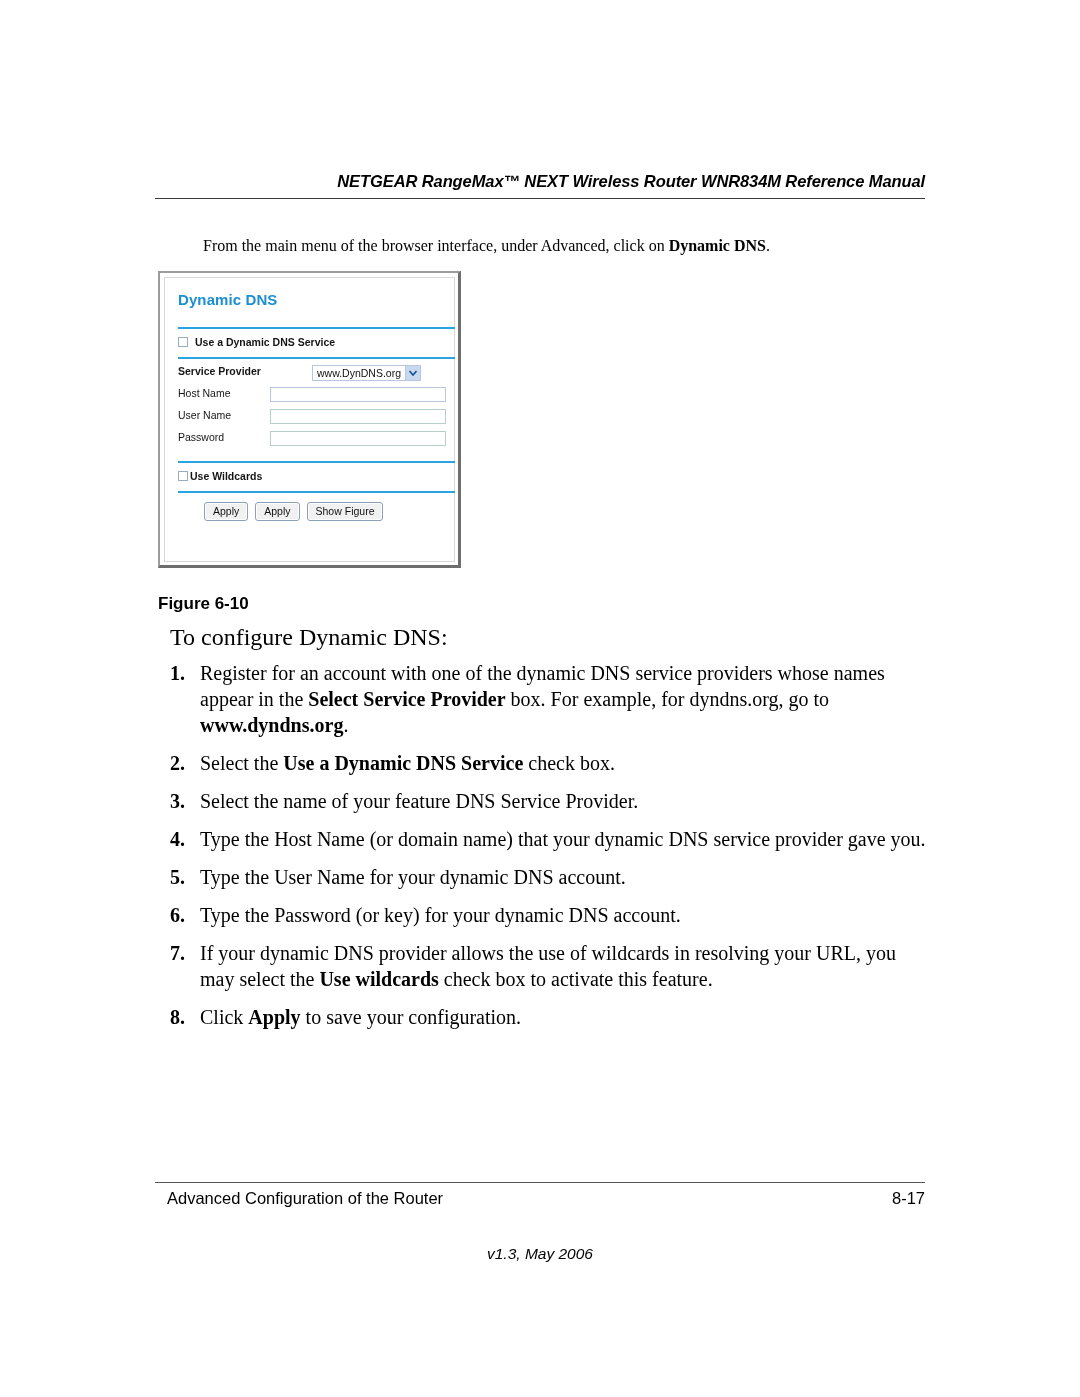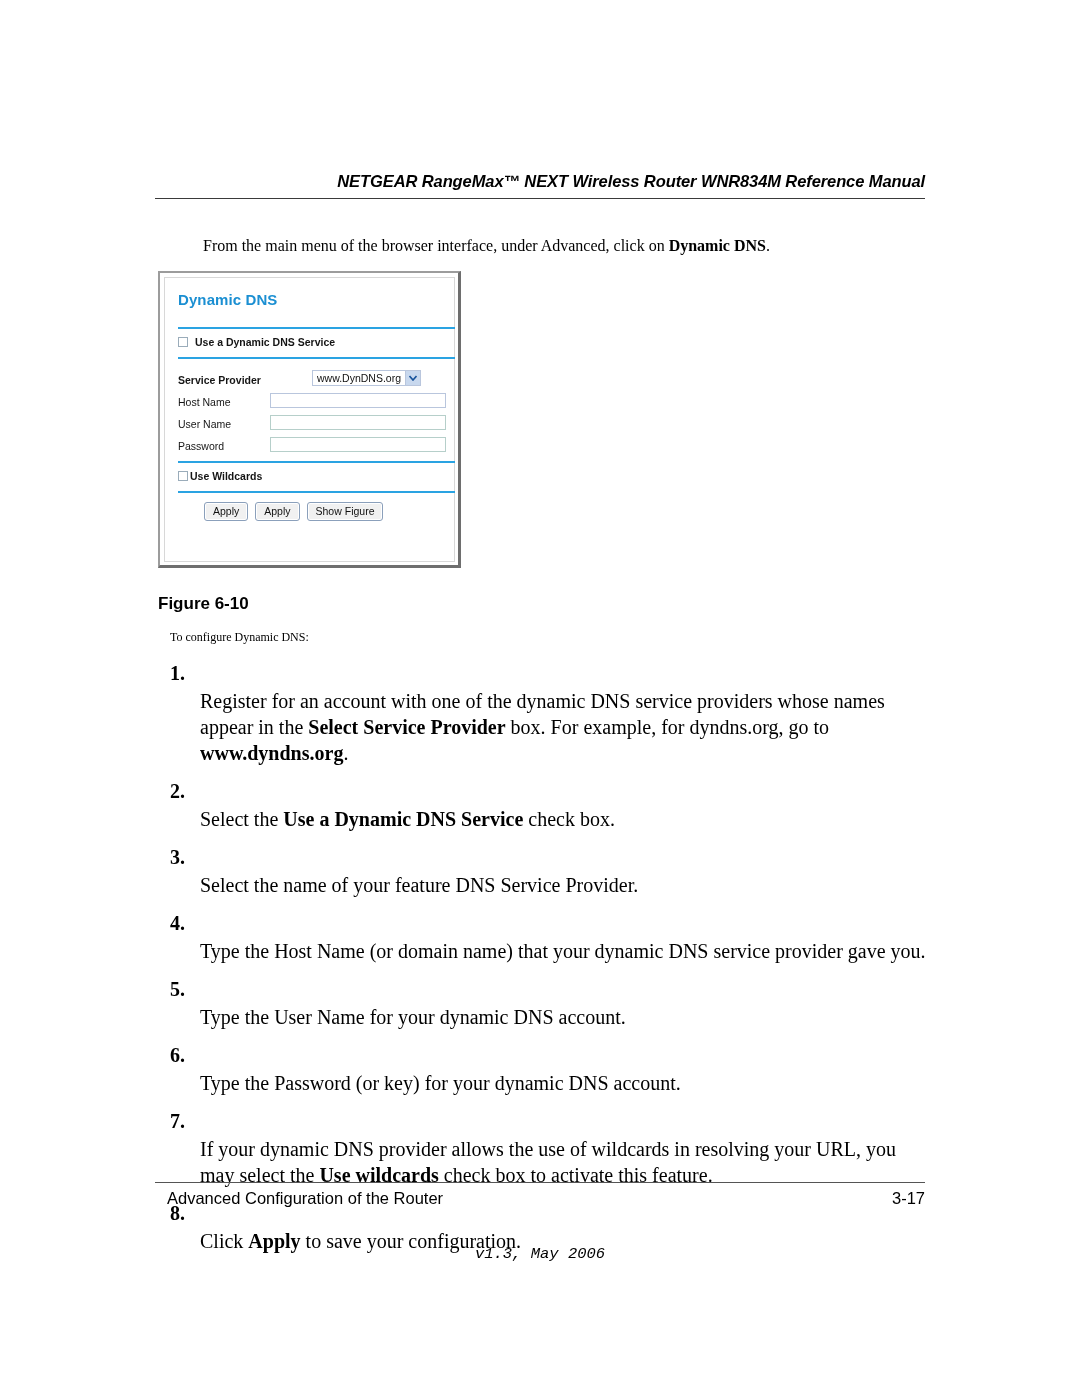--- a/index.html
+++ b/index.html
@@ -124,21 +124,21 @@
     font-weight: bold;
     font-size: 10.5px;
     color: #141414;
     margin-left: 7px;
     white-space: nowrap;
   }
   .cb-label.nogap { margin-left: 2px; }
 
   .field-row {
     display: flex;
-    align-items: flex-end;
+    align-items: flex-start;
     height: 21px;
     margin-top: 1px;
   }
   .field-row.first { margin-top: 6px; }
   .field-label {
     font-family: "Liberation Sans", sans-serif;
     font-size: 10.5px;
     color: #161616;
     width: 92px;
     flex: 0 0 auto;
@@ -212,21 +212,21 @@
     font-size: 17px;
     color: #000;
     margin-top: 8px;
   }
 
   
   .lead {
     position: absolute;
     left: 170px;
     top: 624px;
-    font-size: 12px;
+    font-size: 24px;
     line-height: 26px;
   }
 
   .steps {
     position: absolute;
     left: 170px;
     top: 660px;
     width: 760px;
   }
   .step {
@@ -237,21 +237,20 @@
     width: 30px;
     flex: 0 0 auto;
     font-weight: bold;
     font-size: 20px;
     line-height: 26px;
   }
   .step-body {
     font-size: 20px;
     line-height: 26px;
     flex: 1 1 auto;
-    margin-top: 28px;
   }
 
   
   .footer-wrap {
     position: absolute;
     left: 155px;
     top: 1182px;
     width: 770px;
   }
   .footer-rule {
@@ -268,21 +267,21 @@
     color: #000;
     margin-left: 12px;
   }
   .footer-page { font-weight: normal; }
   .version {
     position: absolute;
     left: 0;
     top: 1245px;
     width: 1080px;
     text-align: center;
-    font-family: Liberation Mono, monospace;
+    font-family: Liberation Sans, sans-serif;
     font-style: italic;
     font-size: 15.5px;
     color: #000;
   }
 </style>
 </head>
 <body>
 
 <div class="page">
 
@@ -392,18 +391,18 @@
       <div class="step">
         <div class="step-num">8.</div>
         <div class="step-body"><span>Click </span><span class="b">Apply</span><span> to save your configuration.</span></div>
       </div>
     </div>
 
   <div class="footer-wrap">
     <div class="footer-rule"></div>
     <div class="footer-row">
       <span>Advanced Configuration of the Router</span>
-      <span class="footer-page">3-17</span>
+      <span class="footer-page">8-17</span>
     </div>
   </div>
   <div class="version">v1.3, May 2006</div>
 
 </div>
 
 </body></html>

